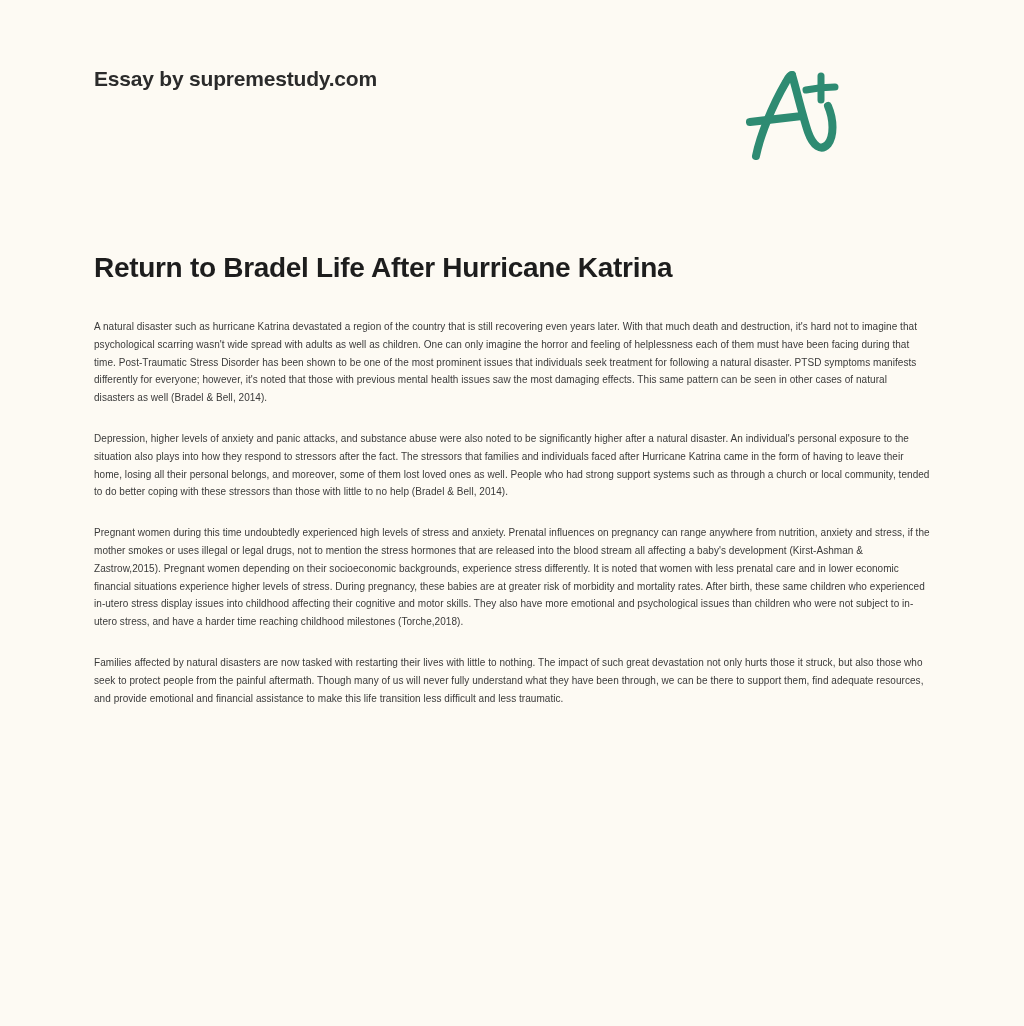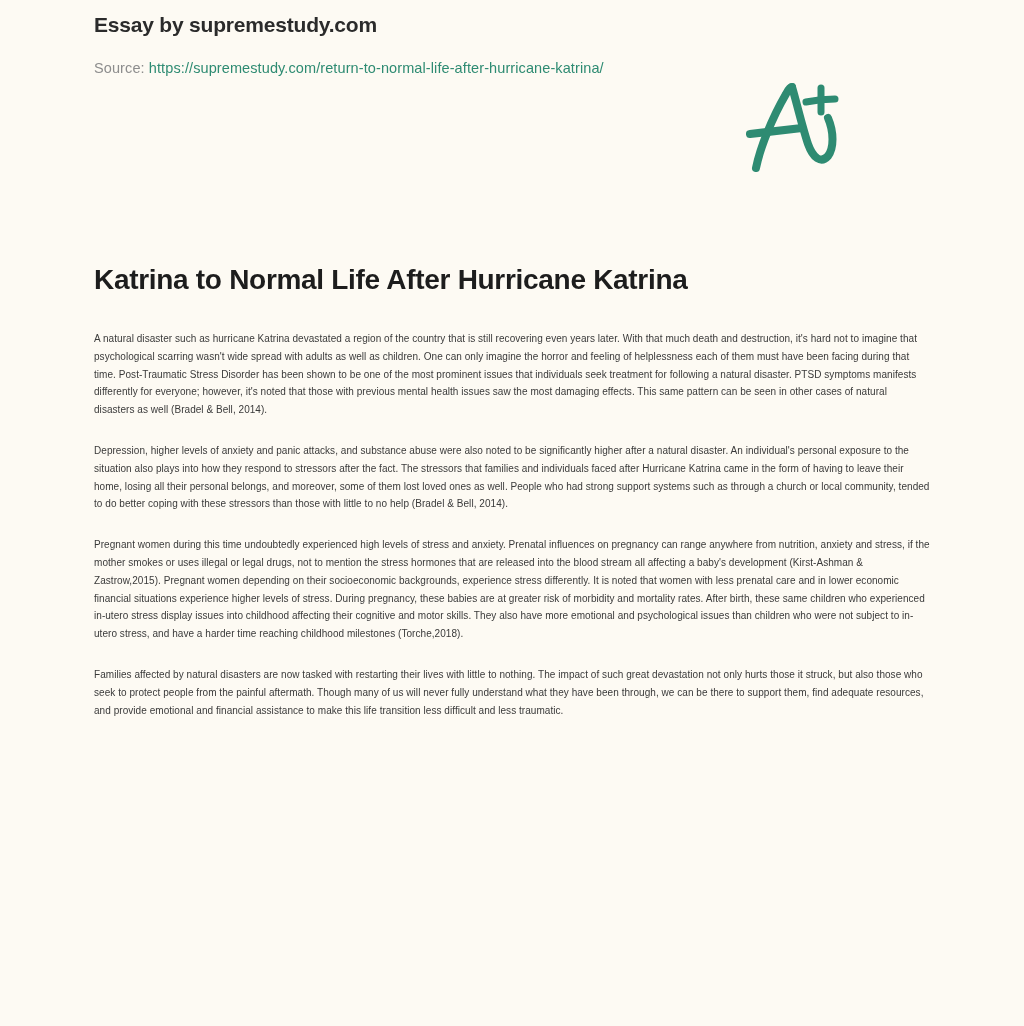--- a/index.html
+++ b/index.html
@@ -19,23 +19,23 @@
     position: relative;
     width: 1024px;
     height: 1026px;
     box-sizing: border-box;
     padding: 0 94px 0 94px;
   }
 
   
   .header {
     position: relative;
+    padding-top: 66px;
     height: 128px;
     box-sizing: border-box;
-    margin-top: 12px;
   }
 
   .brand-line {
     font-size: 21px;
     font-weight: bold;
     color: #2b2b2b;
     letter-spacing: -0.2px;
     line-height: 1.2;
   }
 
@@ -88,24 +88,20 @@
 </style>
 </head>
 <body>
 
 <div class="page">
 
   <div class="header">
 
     <div class="brand-line">Essay by supremestudy.com</div>
 
-    <div class="source-line">
-      <span>Source:</span>
-      <a class="source-url" href="#">https://supremestudy.com/return-to-normal-life-after-hurricane-katrina/</a>
-    </div>
 
     <div class="logo">
       <svg viewBox="0 0 120 110" width="120" height="110">
         <g fill="none" stroke="#2e8b72" stroke-linecap="round" stroke-linejoin="round">
 
           <path d="M28 98 C32 78, 44 48, 58 24 C60 20, 62 17, 64 17" stroke-width="8"></path>
 
           <path d="M64 17 C68 30, 74 56, 80 74 C85 88, 93 94, 100 86 C106 78, 106 62, 100 48" stroke-width="8"></path>
 
           <path d="M22 64 C38 62, 56 60, 74 58" stroke-width="8"></path>
@@ -114,21 +110,21 @@
 
           <path d="M93 18 C93 26, 93 34, 93 42" stroke-width="7"></path>
         </g>
       </svg>
     </div>
 
   </div>
 
   <div class="article">
 
-    <h1 class="article-title">Katrina to Normal Life After Hurricane Katrina</h1>
+    <h1 class="article-title">Return to Bradel Life After Hurricane Katrina</h1>
 
     <div class="article-body">
       <p>A natural disaster such as hurricane Katrina devastated a region of the country that is still recovering even years later. With that much death and destruction, it's hard not to imagine that psychological scarring wasn't wide spread with adults as well as children. One can only imagine the horror and feeling of helplessness each of them must have been facing during that time. Post-Traumatic Stress Disorder has been shown to be one of the most prominent issues that individuals seek treatment for following a natural disaster. PTSD symptoms manifests differently for everyone; however, it's noted that those with previous mental health issues saw the most damaging effects. This same pattern can be seen in other cases of natural disasters as well (Bradel &amp; Bell, 2014).</p>
       <p>Depression, higher levels of anxiety and panic attacks, and substance abuse were also noted to be significantly higher after a natural disaster. An individual's personal exposure to the situation also plays into how they respond to stressors after the fact. The stressors that families and individuals faced after Hurricane Katrina came in the form of having to leave their home, losing all their personal belongs, and moreover, some of them lost loved ones as well. People who had strong support systems such as through a church or local community, tended to do better coping with these stressors than those with little to no help (Bradel &amp; Bell, 2014).</p>
       <p>Pregnant women during this time undoubtedly experienced high levels of stress and anxiety. Prenatal influences on pregnancy can range anywhere from nutrition, anxiety and stress, if the mother smokes or uses illegal or legal drugs, not to mention the stress hormones that are released into the blood stream all affecting a baby's development (Kirst-Ashman &amp; Zastrow,2015). Pregnant women depending on their socioeconomic backgrounds, experience stress differently. It is noted that women with less prenatal care and in lower economic financial situations experience higher levels of stress. During pregnancy, these babies are at greater risk of morbidity and mortality rates. After birth, these same children who experienced in-utero stress display issues into childhood affecting their cognitive and motor skills. They also have more emotional and psychological issues than children who were not subject to in-utero stress, and have a harder time reaching childhood milestones (Torche,2018).</p>
       <p>Families affected by natural disasters are now tasked with restarting their lives with little to nothing. The impact of such great devastation not only hurts those it struck, but also those who seek to protect people from the painful aftermath. Though many of us will never fully understand what they have been through, we can be there to support them, find adequate resources, and provide emotional and financial assistance to make this life transition less difficult and less traumatic.</p>
     </div>
 
   </div>
 

